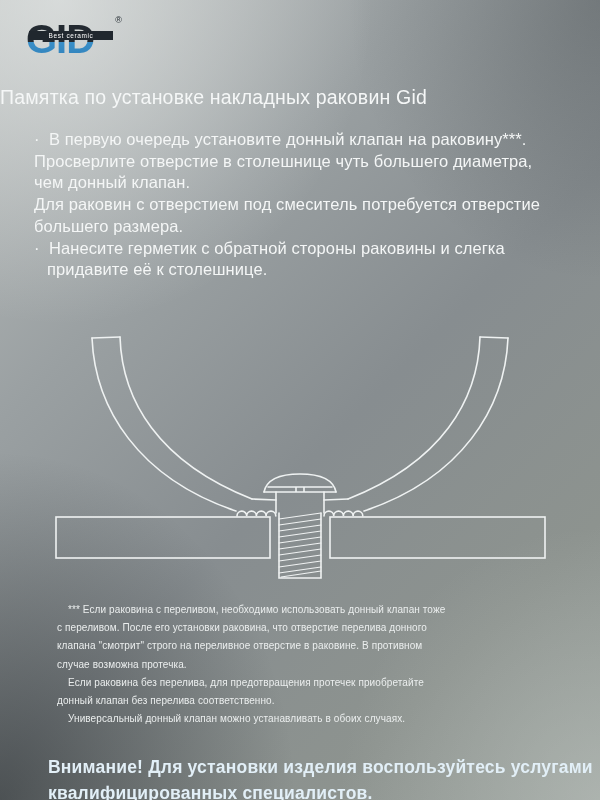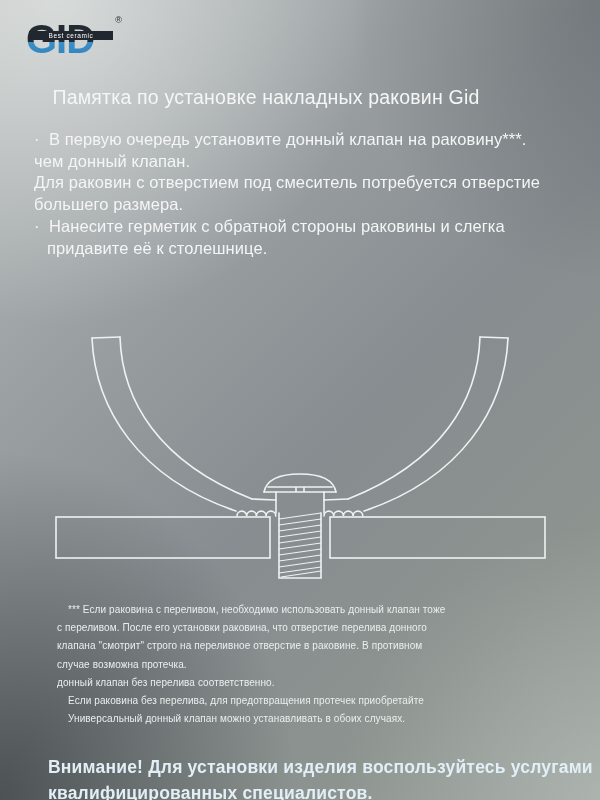--- a/index.html
+++ b/index.html
@@ -26,21 +26,21 @@
   .logo-band{
     position:absolute;left:3px;top:15px;width:84px;height:9px;
     background:#20272e;color:#ffffff;
     font-size:6.5px;line-height:9px;text-align:center;letter-spacing:0.6px;
     white-space:nowrap;
   }
   .logo-reg{position:absolute;right:14px;top:-1px;font-size:9px;color:#232a31;}
   
   .title{
     position:absolute;left:0;top:86px;width:532px;
-    text-align:center;font-size:19.5px;font-weight:400;
+    font-size:19.5px;font-weight:400;
     color:#f5f7f7;letter-spacing:0.2px;
   }
   
   .instructions{position:absolute;left:34px;top:129px;width:548px;}
   .instr-line{
     font-size:16.5px;line-height:21.7px;color:#f4f6f6;
     white-space:pre;letter-spacing:0.1px;
   }
   .indent-13{padding-left:13px;}
   
@@ -67,20 +67,21 @@
   <div class="logo">
     <span class="logo-text">GID</span>
     <span class="logo-band">Best ceramic</span>
     <span class="logo-reg">®</span>
   </div>
 
   <div class="title">Памятка по установке накладных раковин Gid</div>
 
   <div class="instructions">
     <div class="instr-line">·  В первую очередь установите донный клапан на раковину***.</div>
+    <div class="instr-line">Просверлите отверстие в столешнице чуть большего диаметра,</div>
     <div class="instr-line">чем донный клапан.</div>
     <div class="instr-line">Для раковин с отверстием под смеситель потребуется отверстие</div>
     <div class="instr-line">большего размера.</div>
     <div class="instr-line">·  Нанесите герметик с обратной стороны раковины и слегка</div>
     <div class="instr-line indent-13">придавите её к столешнице.</div>
   </div>
 
   <svg class="diagram" width="600" height="265" viewBox="0 325 600 265" xmlns="http://www.w3.org/2000/svg">
     <g fill="none" stroke="#eff2f2" stroke-width="1.6" stroke-linecap="round">
 
@@ -108,22 +109,22 @@
       <rect x="56" y="517" width="214" height="41"></rect>
       <rect x="330" y="517" width="215" height="41"></rect>
     </g>
   </svg>
 
   <div class="footnote">
     <div class="foot-line indent-11">*** Если раковина с переливом, необходимо использовать донный клапан тоже</div>
     <div class="foot-line">с переливом. После его установки раковина, что отверстие перелива донного</div>
     <div class="foot-line">клапана "смотрит" строго на переливное отверстие в раковине. В противном</div>
     <div class="foot-line">случае возможна протечка.</div>
+    <div class="foot-line indent-11">Если раковина без перелива, для предотвращения протечек приобретайте</div>
     <div class="foot-line">донный клапан без перелива соответственно.</div>
-    <div class="foot-line indent-11">Если раковина без перелива, для предотвращения протечек приобретайте</div>
     <div class="foot-line indent-11">Универсальный донный клапан можно устанавливать в обоих случаях.</div>
   </div>
 
   <div class="warning">
     <div class="warn-line">Внимание! Для установки изделия воспользуйтесь услугами</div>
     <div class="warn-line">квалифицированных специалистов.</div>
   </div>
 
 </div>
 

